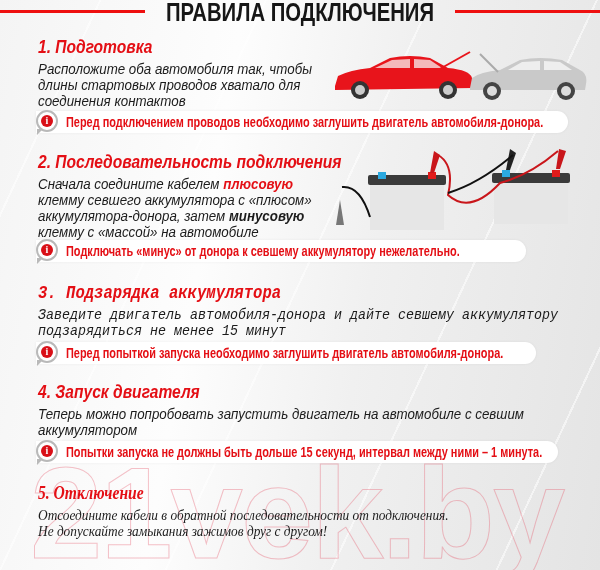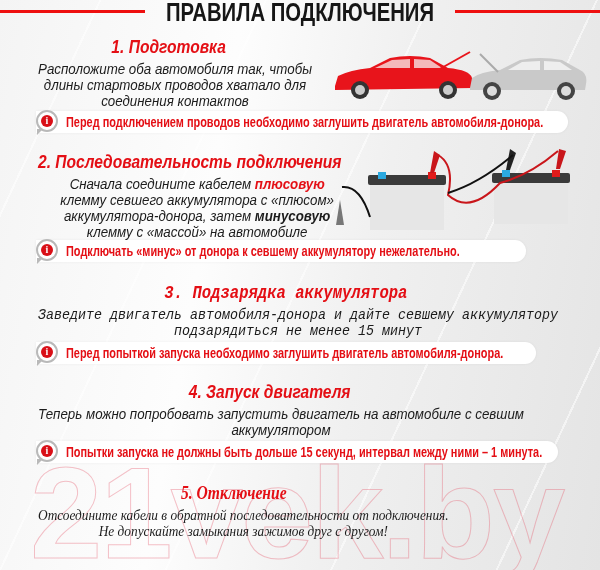--- a/index.html
+++ b/index.html
@@ -8,21 +8,21 @@
     background:linear-gradient(100deg,#f4f4f4 0%,#fdfdfd 35%,#f0f0f0 60%,#e4e4e4 100%);}
   .stripes{position:absolute;inset:0;pointer-events:none;
     background:repeating-linear-gradient(115deg,transparent 0 90px,rgba(255,255,255,.55) 90px 92px,transparent 92px 150px);}
   .header{position:absolute;top:0;left:0;width:584px;height:30px;}
   .hline{position:absolute;top:10px;height:3px;background:#ee0f0f;}
   .hline.l{left:0;width:145px;}
   .hline.r{left:455px;width:145px;}
   .title{position:absolute;top:-3px;left:0;width:600px;text-align:center;
     font-family:"Liberation Sans",sans-serif;font-weight:bold;font-size:26px;
     letter-spacing:0px;color:#161616;transform:scaleX(.78);transform-origin:center;}
-  .sec{position:absolute;left:38px;text-align:center;}
+  .sec{position:absolute;left:38px;}
   .sec-title{color:#e40f15;font-weight:bold;font-style:italic;font-size:19px;
     transform:scaleX(.82);transform-origin:left;white-space:nowrap;line-height:22px;}
   .body{color:#1c1c1c;font-style:italic;font-size:15.5px;line-height:16px;
     transform:scaleX(.86);transform-origin:left;white-space:nowrap;}
   .hl-red{color:#e40f15;font-weight:bold;}
   .hl-bold{font-weight:bold;}
   .note{position:absolute;left:36px;height:22px;background:#fff;border-radius:0 12px 12px 0;
     box-shadow:0 0 3px rgba(0,0,0,.06);}
   .note .icon{position:absolute;left:0;top:-1px;width:22px;height:22px;border-radius:50%;
     border:2px solid #b9b9b9;background:#fff;box-sizing:border-box;}

